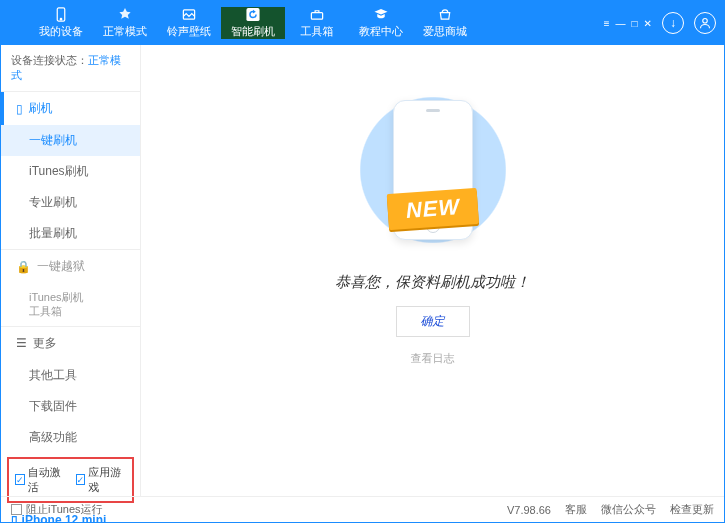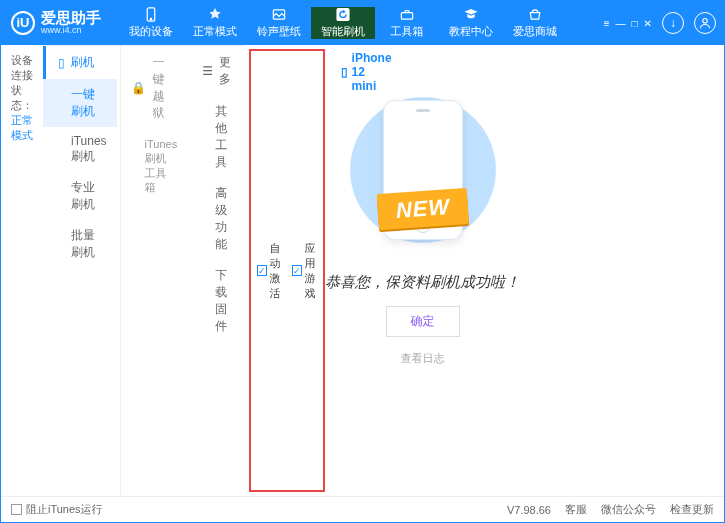--- a/index.html
+++ b/index.html
@@ -12,21 +12,21 @@
 .logo-title { font-size: 15px; font-weight: bold; }
 .logo-url { font-size: 9px; opacity: 0.85; }
 .navbar { display: flex; margin-left: 18px; flex: 1; }
 .nav-item { width: 64px; display: flex; flex-direction: column; align-items: center; justify-content: center; gap: 2px; color: #fff; font-size: 11px; height: 32px; cursor: pointer; }
 .nav-item.active { background: #14532d; }
 .nav-icon { width: 16px; height: 16px; display: block; }
 .titlebar-right { display: flex; align-items: center; gap: 10px; margin-right: 8px; color: #fff; }
 .titlebar-right .win-btns { display: flex; gap: 6px; font-size: 10px; }
 .circle-btn { width: 22px; height: 22px; border: 1.5px solid #fff; border-radius: 50%; display: flex; align-items: center; justify-content: center; font-size: 12px; cursor: pointer; }
 .body { flex: 1; display: flex; min-height: 0; }
-.sidebar { width: 120px; border-right: 1px solid #eee; display: flex; flex-direction: row; font-size: 12px; color: #555; }
+.sidebar { width: 140px; border-right: 1px solid #eee; display: flex; flex-direction: column; font-size: 12px; color: #555; }
 .status-row { padding: 8px 10px; font-size: 11px; color: #666; }
 .status-row .mode { color: #1a8cff; }
 .side-section { border-top: 1px solid #eee; }
 .side-header { display: flex; align-items: center; gap: 6px; padding: 8px 12px; color: #1a8cff; font-size: 12px; border-left: 3px solid #1a8cff; }
 .side-header.gray { color: #999; border-left-color: transparent; }
 .side-list .side-item { padding: 7px 10px 7px 28px; cursor: pointer; font-size: 12px; color: #666; }
 .side-list .side-item.active { background: #e6f2ff; color: #1a8cff; }
 .side-list .side-item.note { font-size: 11px; color: #999; line-height: 1.3; }
 .checks-box { border: 2px solid #e84545; margin: 4px 6px; padding: 6px 6px; display: flex; gap: 10px; font-size: 11px; color: #444; }
 .chk { display: flex; align-items: center; gap: 3px; }
@@ -35,41 +35,34 @@
 .device-name { color: #1a8cff; font-weight: bold; font-size: 12px; display: flex; align-items: center; gap: 4px; }
 .main { flex: 1; display: flex; flex-direction: column; align-items: center; justify-content: flex-start; padding-top: 40px; position: relative; }
 .illus { width: 200px; height: 170px; position: relative; display: flex; align-items: center; justify-content: center; }
 .burst { position: absolute; inset: 0; border-radius: 50%; background: radial-gradient(circle, #bfe0ff 0%, #bfe0ff 55%, transparent 56%); }
 .burst::before, .burst::after { content: ""; position: absolute; border-radius: 50%; }
 .phone { width: 80px; height: 140px; background: #fff; border-radius: 12px; border: 1px solid #dbe8f5; position: relative; z-index: 2; box-shadow: 0 3px 8px rgba(0,0,0,0.1); }
 .phone::before { content: ""; position: absolute; top: 8px; left: 50%; transform: translateX(-50%); width: 14px; height: 3px; background: #d0d8e0; border-radius: 2px; }
 .phone::after { content: ""; position: absolute; bottom: 6px; left: 50%; transform: translateX(-50%); width: 12px; height: 12px; border: 1px solid #d0d8e0; border-radius: 50%; }
 .new-ribbon { position: absolute; z-index: 3; bottom: 28px; left: 50%; transform: translateX(-50%) rotate(-4deg); background: #ffb020; color: #fff; font-weight: 900; font-style: italic; padding: 5px 18px; font-size: 22px; letter-spacing: 1px; border-radius: 2px; box-shadow: 0 2px 0 #d68900; }
 .msg { margin-top: 18px; font-size: 15px; color: #333; font-style: italic; }
-.ok-btn { margin-top: 14px; padding: 6px 24px; border: 1px solid #ddd; background: #fff; font-size: 12px; color: #8b5cf6; cursor: pointer; }
+.ok-btn { margin-top: 14px; padding: 6px 24px; border: 1px solid #ddd; background: #fff; font-size: 12px; color: #1d4ed8; cursor: pointer; font-style: italic; }
 .log-link { margin-top: 14px; font-size: 11px; color: #aaa; cursor: pointer; }
 .footer { height: 26px; border-top: 1px solid #eee; display: flex; align-items: center; font-size: 11px; color: #666; padding: 9px 10px; gap: 14px; }
 .footer .sp { flex: 1; }
 .footer .fchk { display: flex; align-items: center; gap: 4px; }
 .footer .fbox { width: 11px; height: 11px; border: 1px solid #999; }
 .hicon { font-size: 12px; }
 </style>
 </head>
 <body>
 
 <div class="window">
 
   <div class="titlebar">
-    <div class="logo">
-      <div class="logo-icon">iU</div>
-      <div class="logo-text">
-        <span class="logo-title">爱思助手</span>
-        <span class="logo-url">www.i4.cn</span>
-      </div>
-    </div>
     <div class="navbar">
       <div class="nav-item">
         <svg class="nav-icon" viewBox="0 0 16 16" fill="none" stroke="#fff" stroke-width="1.3">
             <rect x="4" y="1" width="8" height="14" rx="1.5"></rect>
             <circle cx="8" cy="13" r="0.8" fill="#fff"></circle>
           </svg>
         <span>我的设备</span>
       </div>
       <div class="nav-item">
         <svg class="nav-icon" viewBox="0 0 16 16" fill="#fff">
@@ -159,22 +152,22 @@
         </div>
       </div>
 
       <div class="side-section">
         <div class="side-header gray" style="color:#666;border-left-color:transparent">
           <span class="hicon">☰</span>
           <span>更多</span>
         </div>
         <div class="side-list">
           <div class="side-item">其他工具</div>
+          <div class="side-item">下载固件</div>
           <div class="side-item">高级功能</div>
-          <div class="side-item">下载固件</div>
         </div>
       </div>
 
       <div style="flex:1"></div>
 
       <div class="checks-box">
         <label class="chk">
           <span class="chk-box">✓</span>
           <span>自动激活</span>
         </label>

